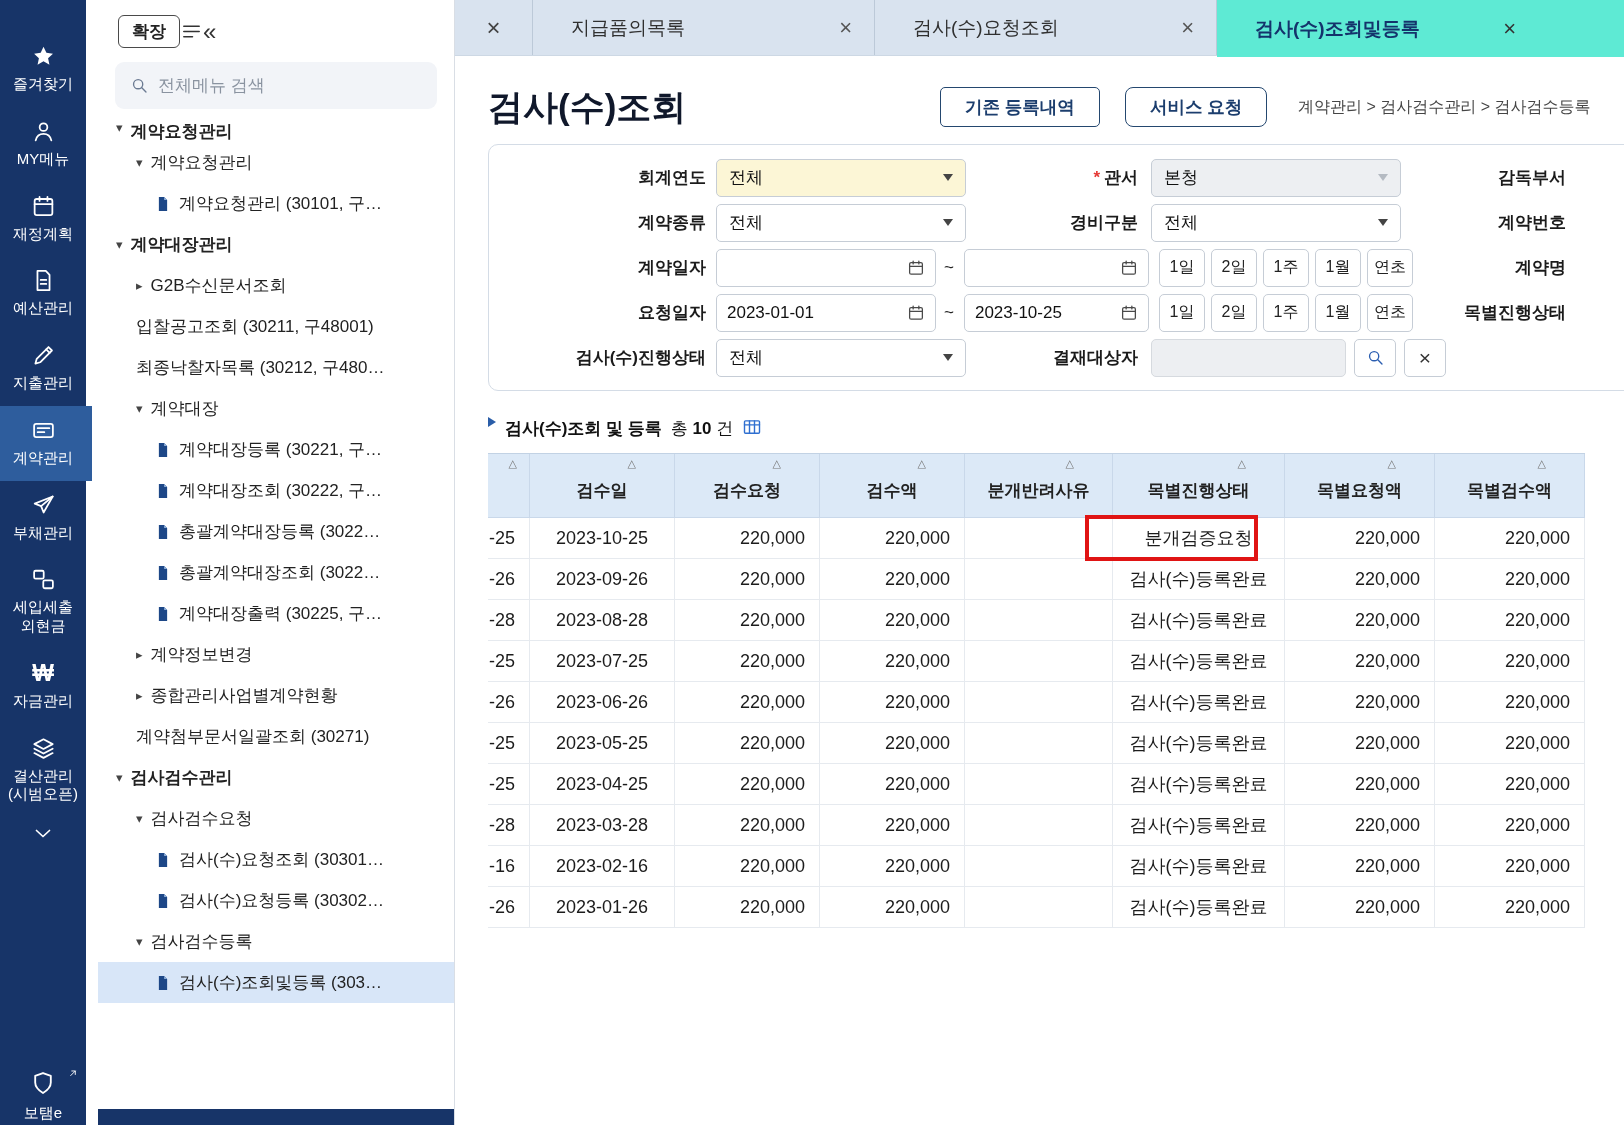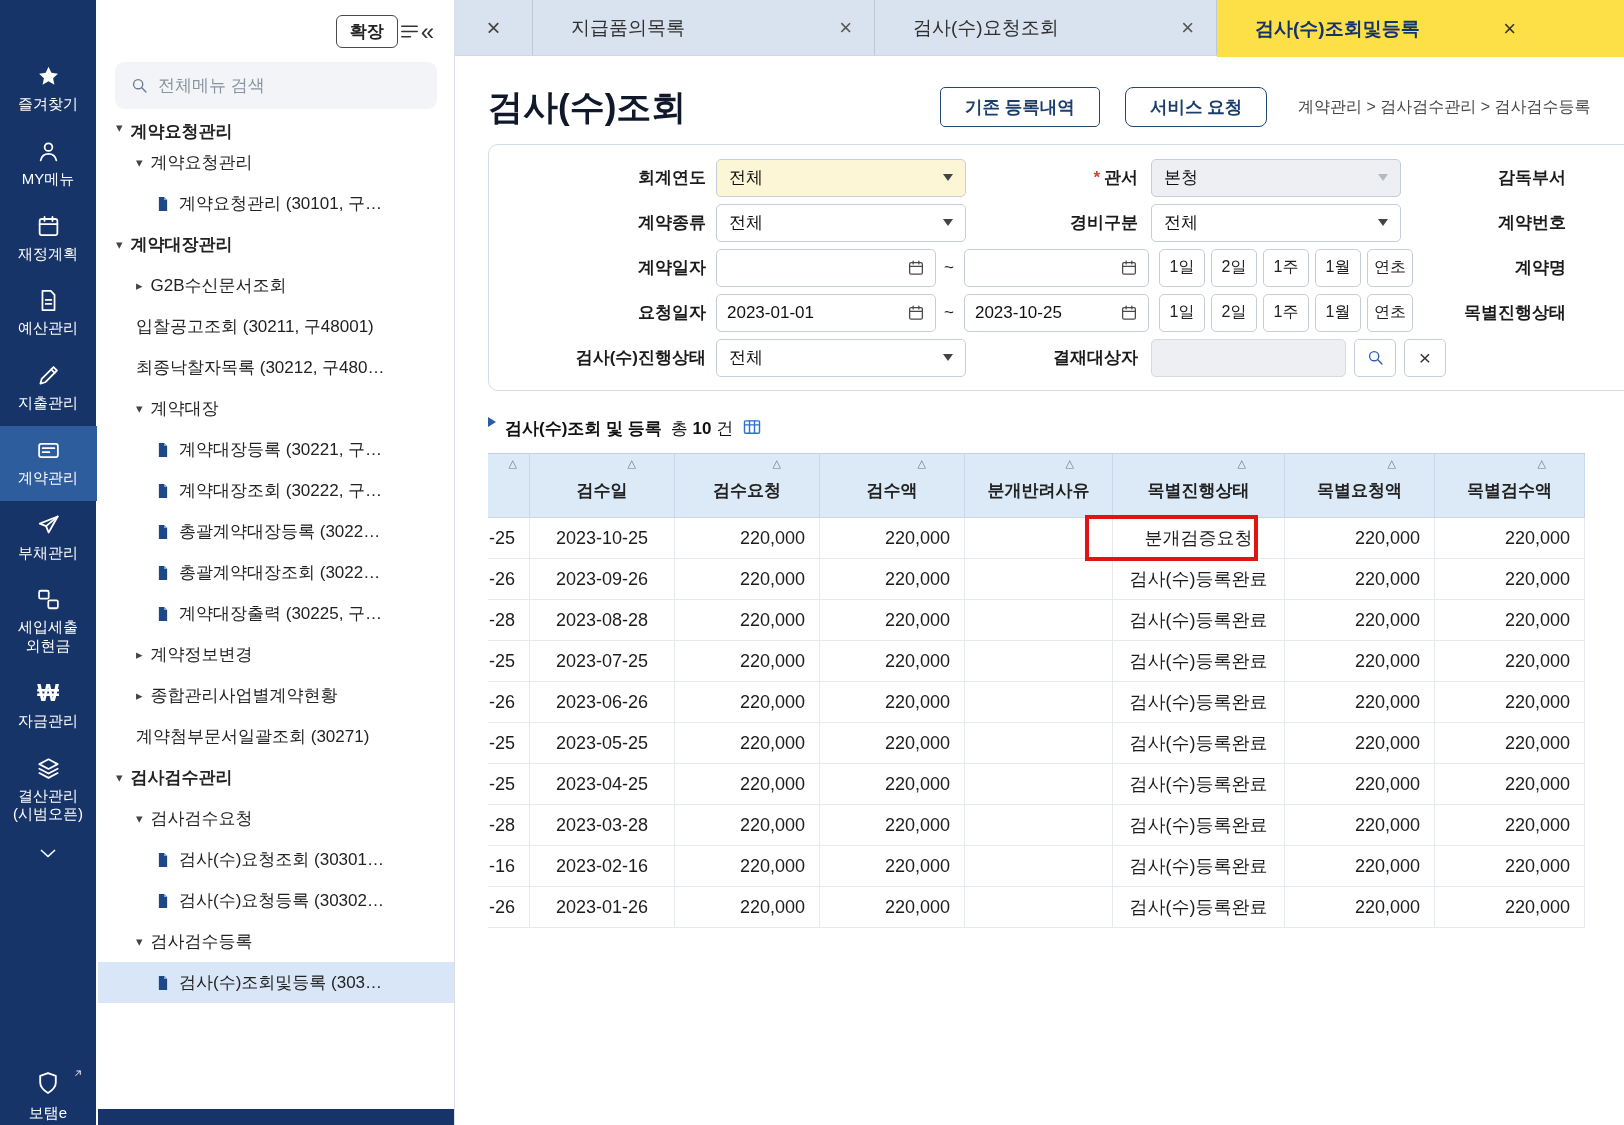--- a/index.html
+++ b/index.html
@@ -1,38 +1,38 @@
 <!DOCTYPE html>
 <html><head>
 <meta charset="utf-8">
 <style>
   html,body{margin:0;padding:0;overflow:hidden;background:#fff;}
   *{box-sizing:border-box;}
   .page{position:relative;width:1624px;height:1125px;overflow:hidden;
         font-family:"Liberation Sans","DejaVu Sans",sans-serif;color:#1c1c1c;}
 
   
-  .icon-sidebar{position:absolute;left:0;top:0;width:96px;height:1125px;background:#173468;
-    display:flex;flex-direction:column;align-items:center;padding-top:52px;color:#fff;}
+  .icon-sidebar{position:absolute;left:0;top:0;width:86px;height:1125px;background:#173468;
+    display:flex;flex-direction:column;align-items:center;padding-top:32px;color:#fff;}
   .side-item{width:98px;padding:12px 0 13px;display:flex;flex-direction:column;align-items:center;gap:6px;cursor:pointer;}
   .side-item.active{background:#2e5d9d;}
   .side-item .icw .ic{width:25px;height:25px;}
   .side-item .lbl{font-size:15px;line-height:1.25;text-align:center;white-space:pre-line;}
   .won{font-size:23px;font-weight:700;line-height:25px;display:block;}
   .side-more{margin-top:4px;}
   .side-more .ic{width:24px;height:24px;}
   .side-footer{margin-top:auto;position:relative;display:flex;flex-direction:column;align-items:center;gap:4px;padding-bottom:2px;}
   .side-footer .icw .ic{width:26px;height:26px;}
   .side-footer .ext .ic{width:13px;height:13px;position:absolute;top:-2px;right:-16px;}
   .side-footer .lbl{font-size:15px;}
 
   
   .menu-panel{position:absolute;left:98px;top:0;width:357px;height:1125px;background:#fff;
     border-right:1px solid #d9dee5;overflow:hidden;}
-  .menu-top{display:flex;justify-content:flex-end;align-items:center;padding:15px 20px 6px;}
+  .menu-top{display:flex;align-items:center;padding:15px 20px 6px;}
   .expand-btn{border:1.5px solid #4a4a4a;border-radius:6px;background:#fff;padding:4px 13px;
     font-size:17px;font-weight:700;color:#222;font-family:inherit;cursor:pointer;}
   .hamburger .ic{width:23px;height:23px;color:#333;}
   .collapse{font-size:24px;color:#333;cursor:pointer;line-height:1;}
   .menu-search{margin:8px 17px 13px;background:#f2f4f8;border-radius:9px;height:47px;
     display:flex;align-items:center;gap:9px;padding:0 15px;color:#8a93a0;font-size:17px;cursor:text;}
   .menu-search .ic{width:19px;height:19px;color:#6b7a92;}
   .tree{font-size:17px;color:#222;overflow:hidden;}
   .tree-item{display:flex;align-items:center;height:41px;cursor:pointer;}
   .tree-item.clipped{height:22px;margin-top:-2px;overflow:hidden;align-items:flex-start;}
@@ -49,21 +49,21 @@
 
   
   .main{position:absolute;left:455px;top:0;width:1169px;height:1125px;background:#fff;}
   .tabbar{position:relative;height:56px;background:#d9e3ef;display:flex;align-items:stretch;border-bottom:1px solid #cdd8e4;}
   .tab-overflow{width:78px;display:flex;align-items:center;justify-content:center;font-size:24px;color:#444;
     border-right:1px solid #bcc9d8;cursor:pointer;}
   #tabs{display:flex;flex:1;}
   .tab{width:342px;display:flex;align-items:center;padding:0 18px 0 38px;border-right:1px solid #bcc9d8;cursor:pointer;}
   .tab-label{font-size:19px;color:#303030;white-space:nowrap;}
   .tab-close{margin-left:auto;font-size:22px;color:#555;padding:0 4px;}
-  .tab.active{flex:1;background:#fde047;border-right:none;height:57px;margin-bottom:-1px;z-index:2;}
+  .tab.active{flex:1;background:#5eead4;border-right:none;height:57px;margin-bottom:-1px;z-index:2;}
   .tab.active .tab-label{color:#14336b;font-weight:700;}
   .tab.active .tab-close{margin-right:86px;color:#333;}
 
   .content{padding-left:33px;}
   .title-row{position:relative;margin-top:30px;height:42px;width:1136px;}
   .page-title{font-size:35px;font-weight:700;color:#10182b;line-height:42px;}
   .act-btn{position:absolute;top:1px;height:40px;padding:0 24px;background:#fff;border:1.5px solid #24476f;
     border-radius:5px;font-size:17.5px;font-weight:700;color:#1c3e6e;font-family:inherit;cursor:pointer;}
   .act-btn.b1{left:452px;}
   .act-btn.b2{left:637px;border-radius:8px;}

